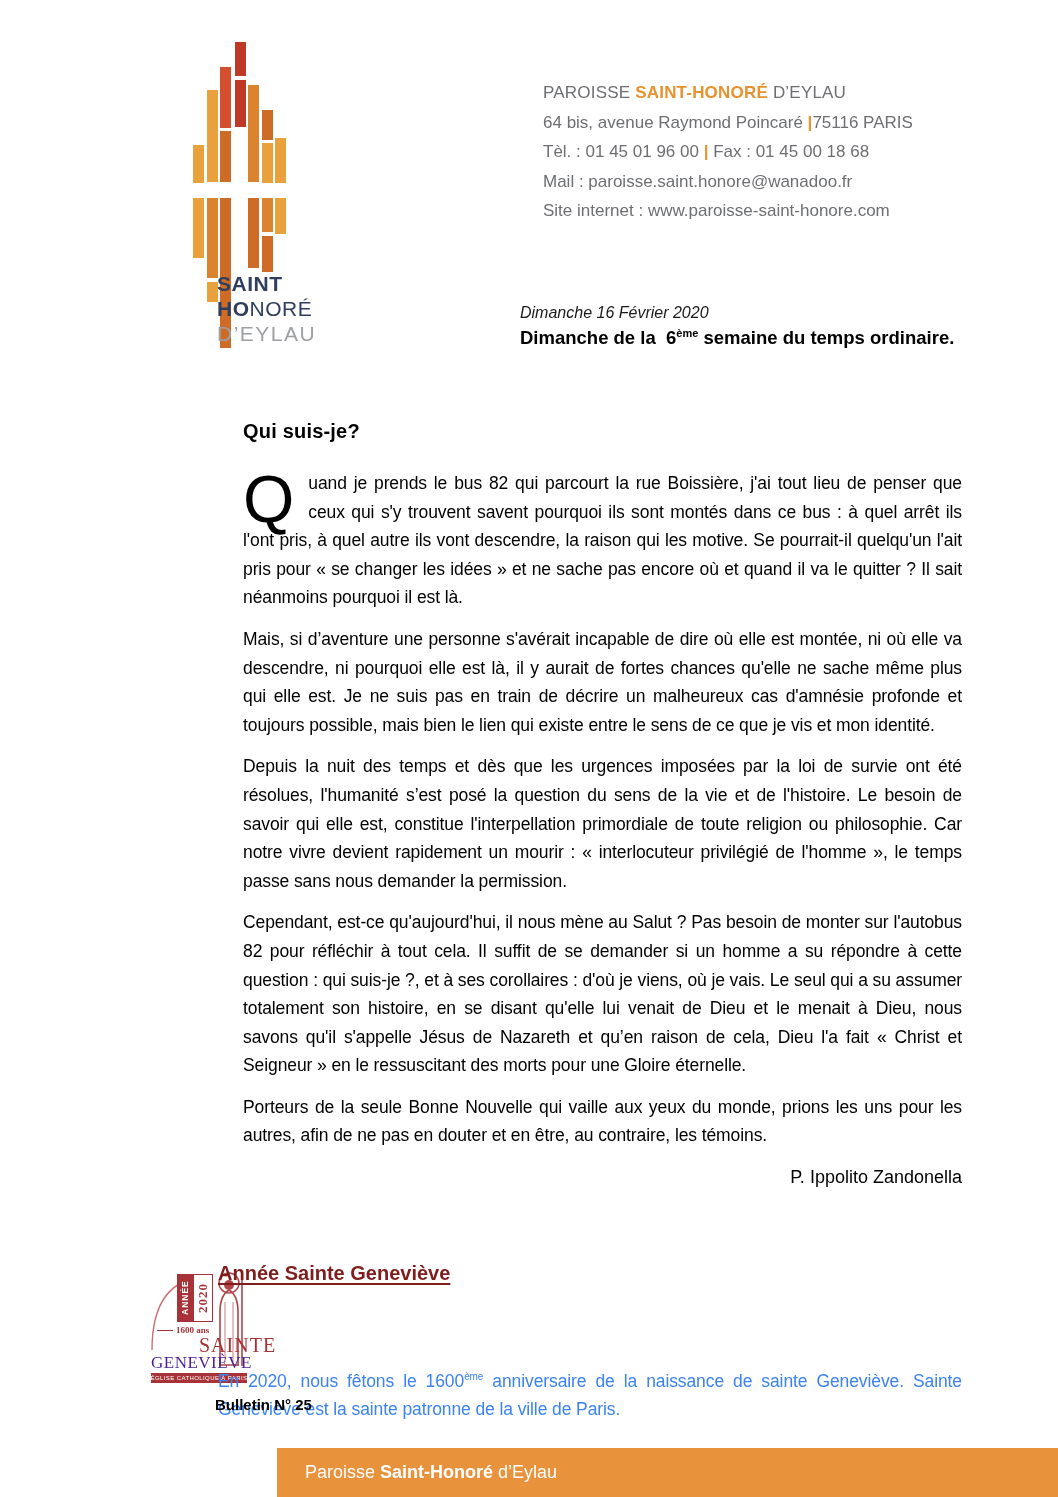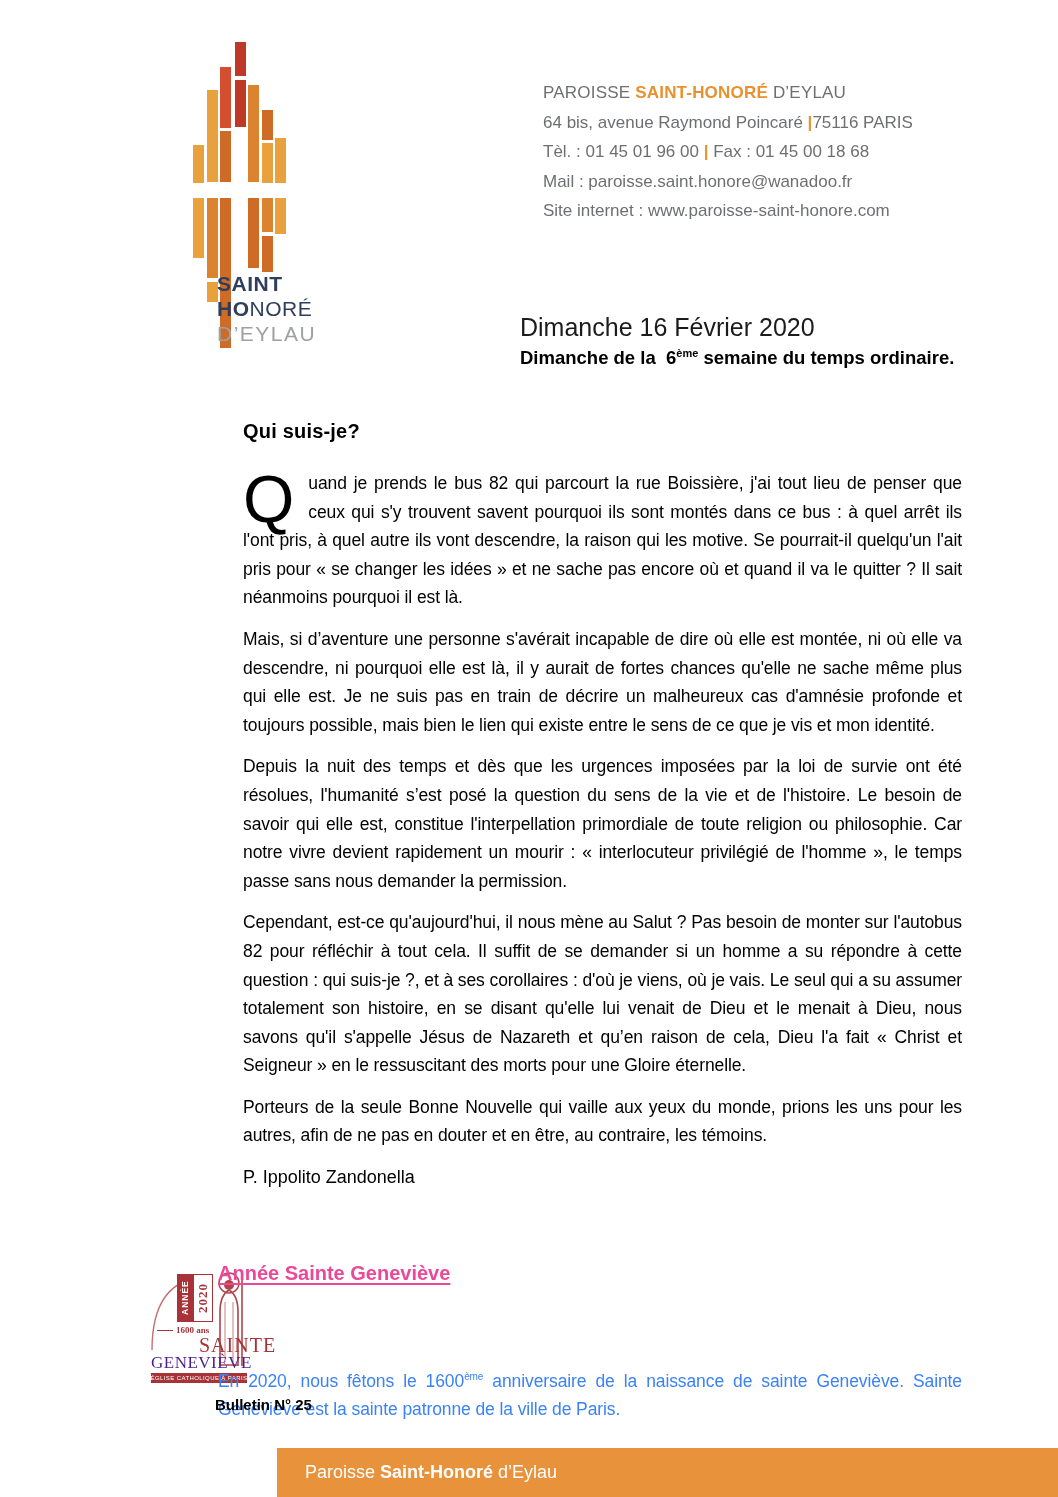--- a/index.html
+++ b/index.html
@@ -19,33 +19,33 @@
   .logo-l2 b{font-weight:bold;}
   .logo-l3{color:#9EA0A3;letter-spacing:1.5px;}
   
   .hdr{position:absolute;left:543px;top:78px;width:420px;color:#6E6F72;}
   .hdr-title{font-size:23px;letter-spacing:.2px;margin:0 0 11px 0;}
   .hdr-title .orange{color:#E8922F;font-weight:bold;}
   .hdr p{margin:0;font-size:17px;line-height:29.5px;}
   .sep-orange{color:#E8952F;font-weight:bold;}
   
   .date-block{position:absolute;left:520px;top:300px;color:#1b1b1b;}
-  .date-line{font-size:25px;margin:13px 0 5px 0;}
+  .date-line{font-size:16px;margin:4px 0 5px 0;font-style:italic;}
   .liturgy-line{font-size:18.5px;font-weight:bold;color:#000;margin:0;}
   .liturgy-line sup{font-size:11px;}
   
   .article{position:absolute;left:243px;top:420px;width:719px;color:#000;}
   .article h2{font-size:20px;margin:0 0 26px 0;font-weight:bold;letter-spacing:.2px;}
   .article p{font-size:17.5px;line-height:28.6px;letter-spacing:-0.1px;
              text-align:justify;margin:0 0 13px 0;}
   .dropcap{float:left;font-size:66px;line-height:52px;padding:4px 14px 0 0;font-weight:normal;}
-  .signature{text-align:left;font-size:18px;margin-top:17px;}
+  .signature{text-align:right;font-size:18px;margin-top:17px;}
   
   .gen-heading{position:absolute;left:218px;top:1262px;font-size:20px;font-weight:bold;
-               text-decoration:underline;text-decoration-thickness:2px;text-underline-offset:3px;color:#ec4899;}
+               text-decoration:underline;text-decoration-thickness:2px;text-underline-offset:3px;color:#7f1d1d;}
   .gen-text{position:absolute;left:218px;top:1363px;width:744px;font-size:17.5px;
             line-height:28.6px;letter-spacing:-0.1px;text-align:justify;color:#3b82f6;}
   .gen-text sup{font-size:10px;}
   
   .badge{position:absolute;left:105px;top:1268px;width:100px;height:122px;margin-left:44px;}
   .badge .arch{position:absolute;left:0;top:0;}
   .annee-box{position:absolute;left:28px;top:6px;height:48px;display:flex;}
   .annee-cell{width:16px;background:#A73338;color:#fff;display:flex;align-items:center;justify-content:center;
               writing-mode:vertical-rl;transform:rotate(180deg);font-size:8.5px;font-weight:bold;letter-spacing:1px;}
   .year-cell{width:18px;background:#fff;border:1.5px solid #A73338;color:#A73338;display:flex;align-items:center;

